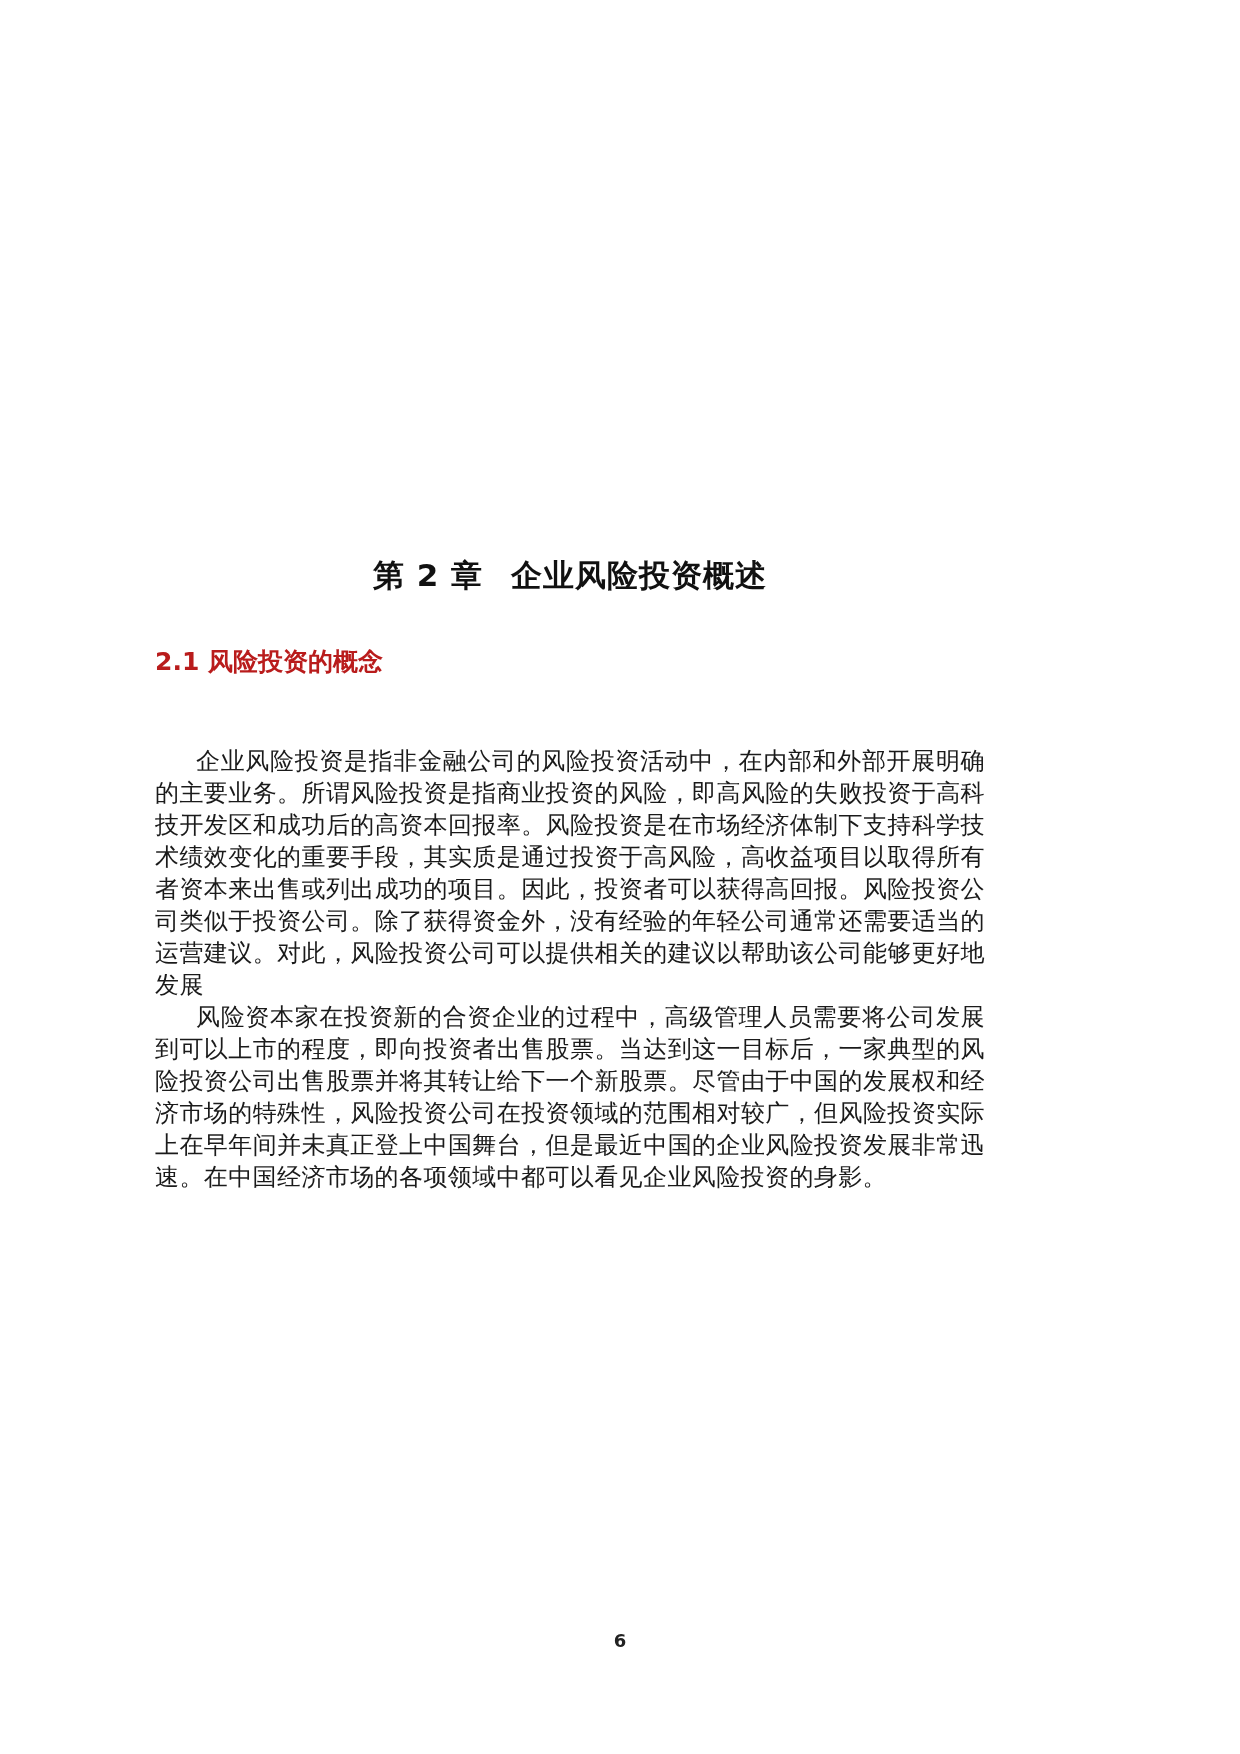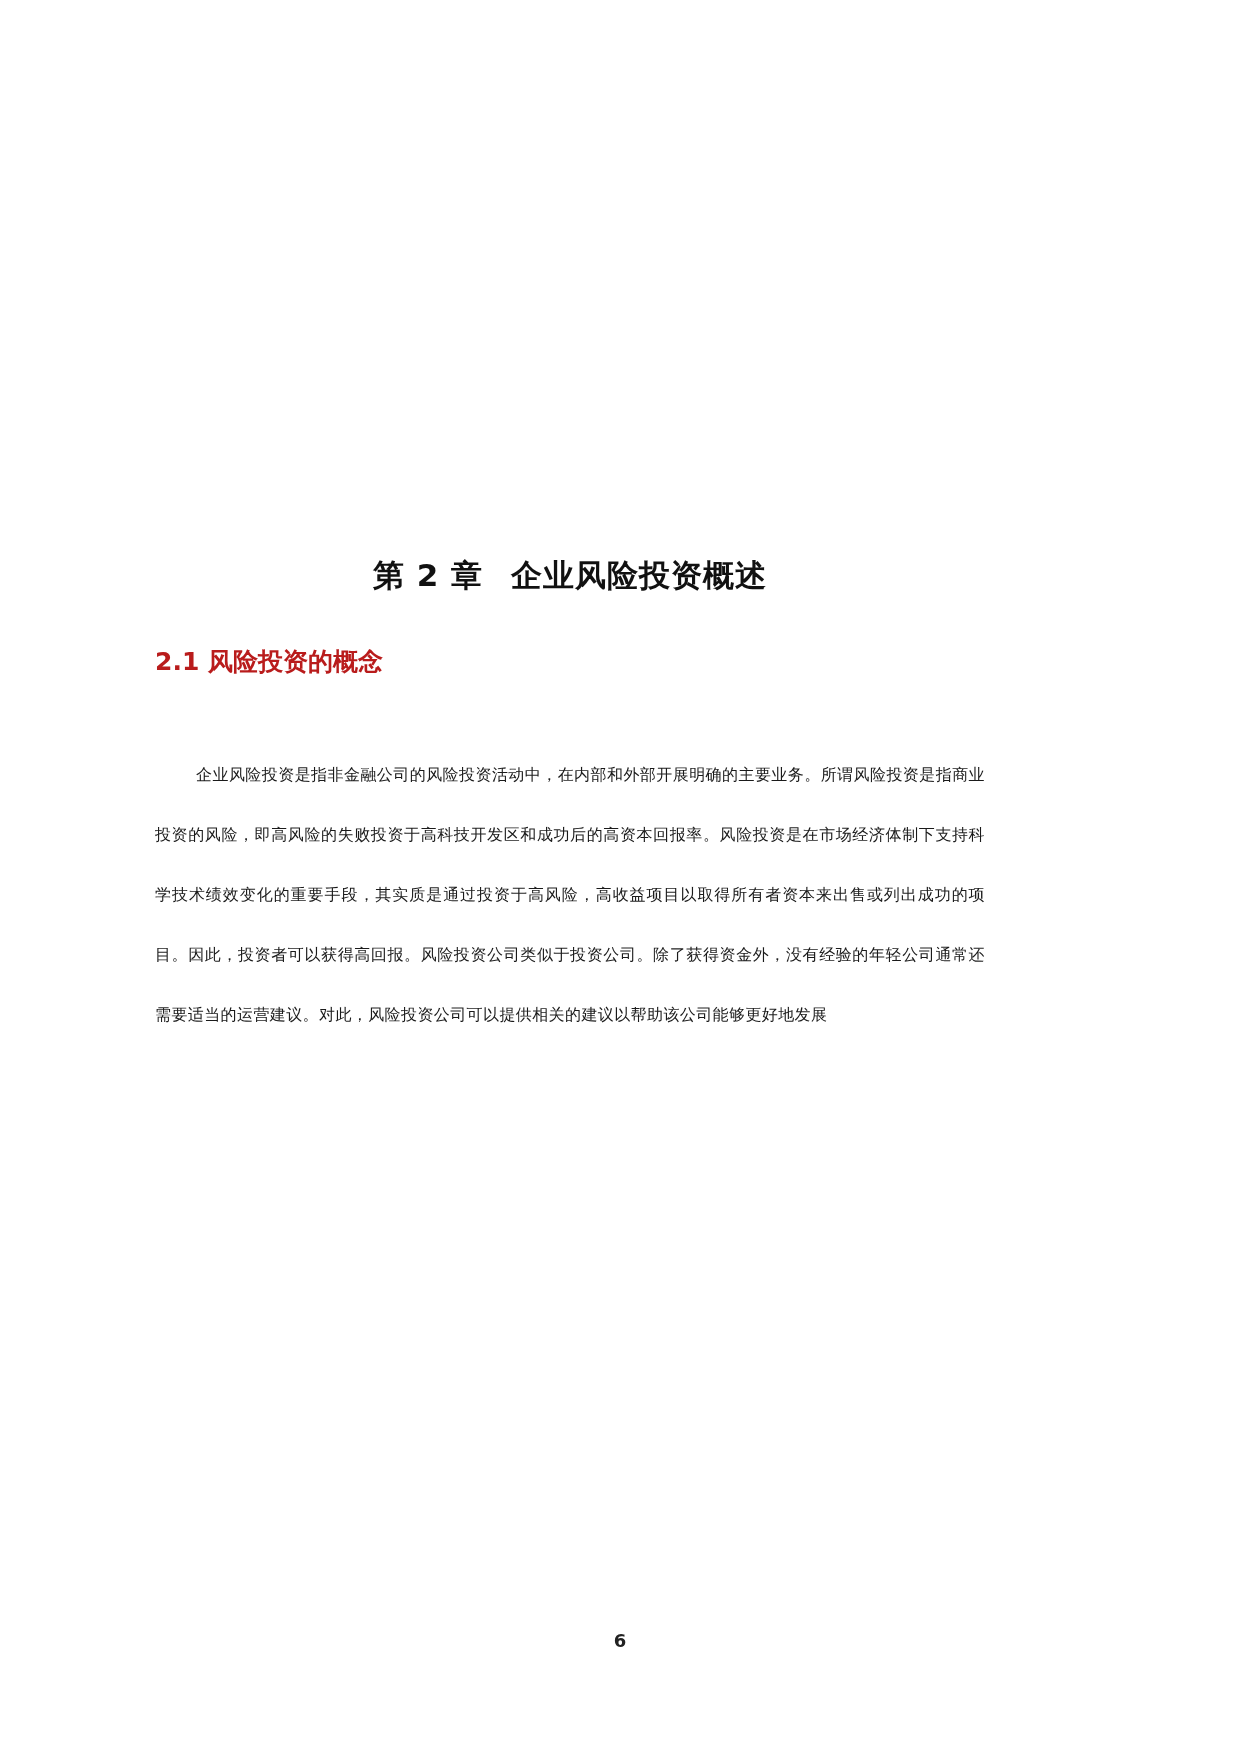--- a/index.html
+++ b/index.html
@@ -50,22 +50,22 @@
   }
   .body-block {
     position: absolute;
     top: 745px;
     left: 155px;
     width: 830px;
   }
   p.para {
     margin: 0 0 0 0;
     font-family: "DejaVu Serif", "Liberation Serif", serif;
-    font-size: 16px;
-    line-height: 60px;
+    font-size: 24px;
+    line-height: 32px;
     text-align: justify;
     text-justify: inter-ideograph;
     text-indent: 41px;
     color: #1a1a1a;
     letter-spacing: 0.4px;
   }
   p.para + p.para {
     margin-top: 0px;
   }
   .page-number {
@@ -86,17 +86,18 @@
 <div class="page">
 
   <h1 class="chapter-title">
     <span class="num">第 2 章</span><span>企业风险投资概述</span>
   </h1>
 
   <h2 class="section-title">2.1 风险投资的概念</h2>
 
   <div class="body-block">
     <p class="para">企业风险投资是指非金融公司的风险投资活动中，在内部和外部开展明确的主要业务。所谓风险投资是指商业投资的风险，即高风险的失败投资于高科技开发区和成功后的高资本回报率。风险投资是在市场经济体制下支持科学技术绩效变化的重要手段，其实质是通过投资于高风险，高收益项目以取得所有者资本来出售或列出成功的项目。因此，投资者可以获得高回报。风险投资公司类似于投资公司。除了获得资金外，没有经验的年轻公司通常还需要适当的运营建议。对此，风险投资公司可以提供相关的建议以帮助该公司能够更好地发展</p>
+    <p class="para">风险资本家在投资新的合资企业的过程中，高级管理人员需要将公司发展到可以上市的程度，即向投资者出售股票。当达到这一目标后，一家典型的风险投资公司出售股票并将其转让给下一个新股票。尽管由于中国的发展权和经济市场的特殊性，风险投资公司在投资领域的范围相对较广，但风险投资实际上在早年间并未真正登上中国舞台，但是最近中国的企业风险投资发展非常迅速。在中国经济市场的各项领域中都可以看见企业风险投资的身影。</p>
   </div>
 
   <div class="page-number">6</div>
 
 </div>
 
 </body></html>

